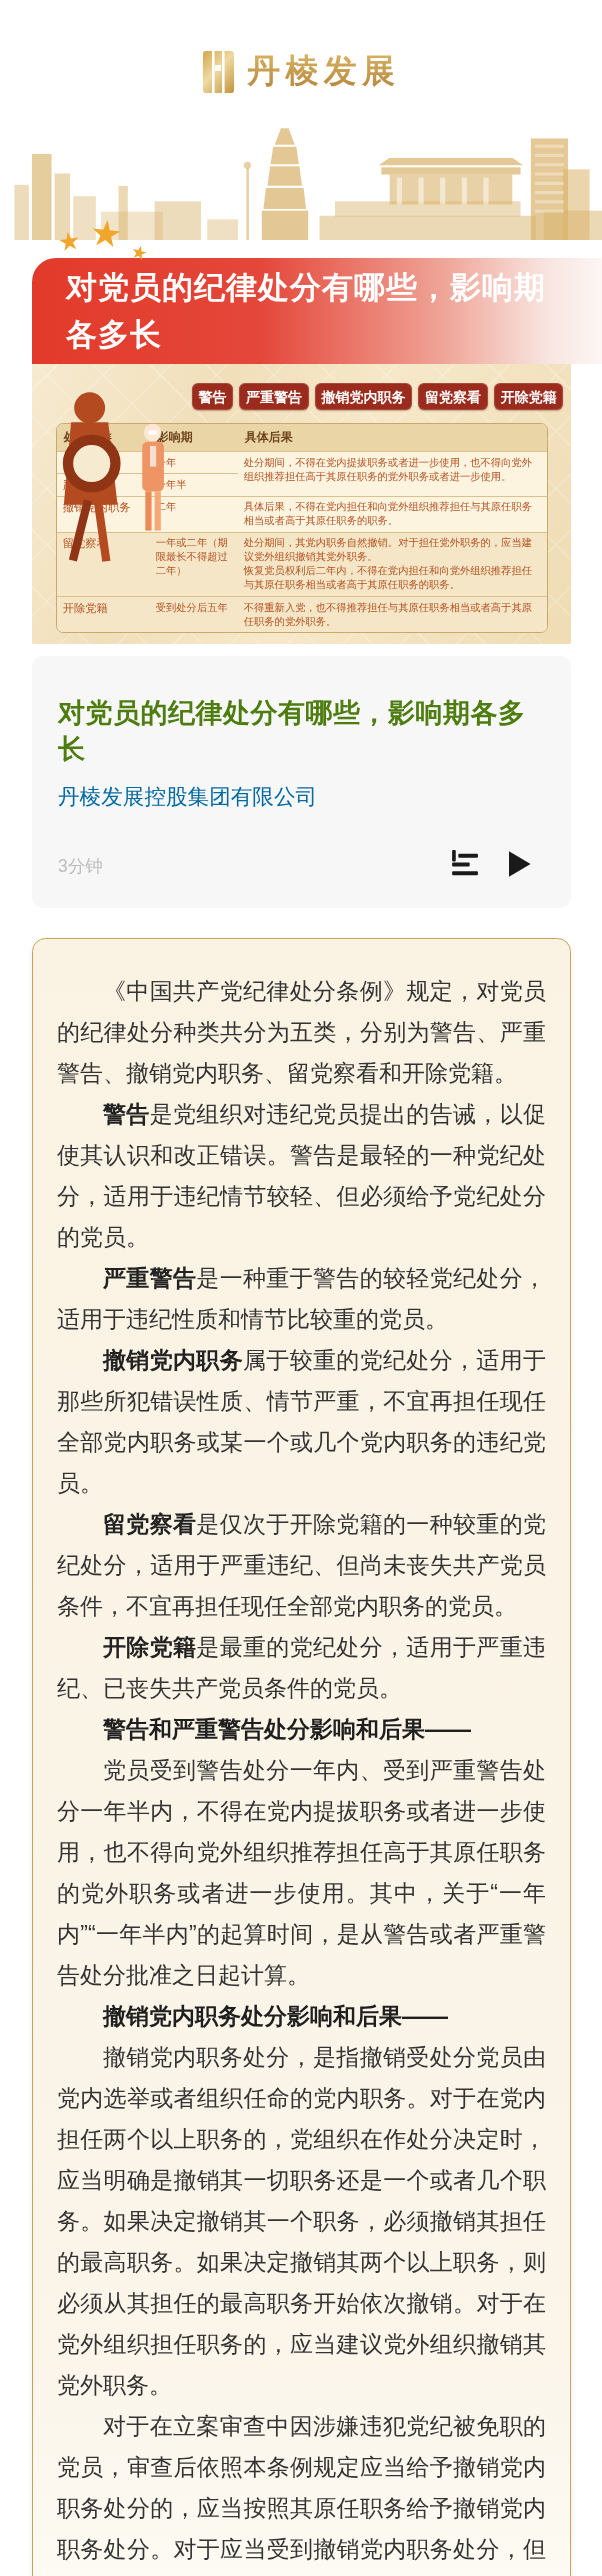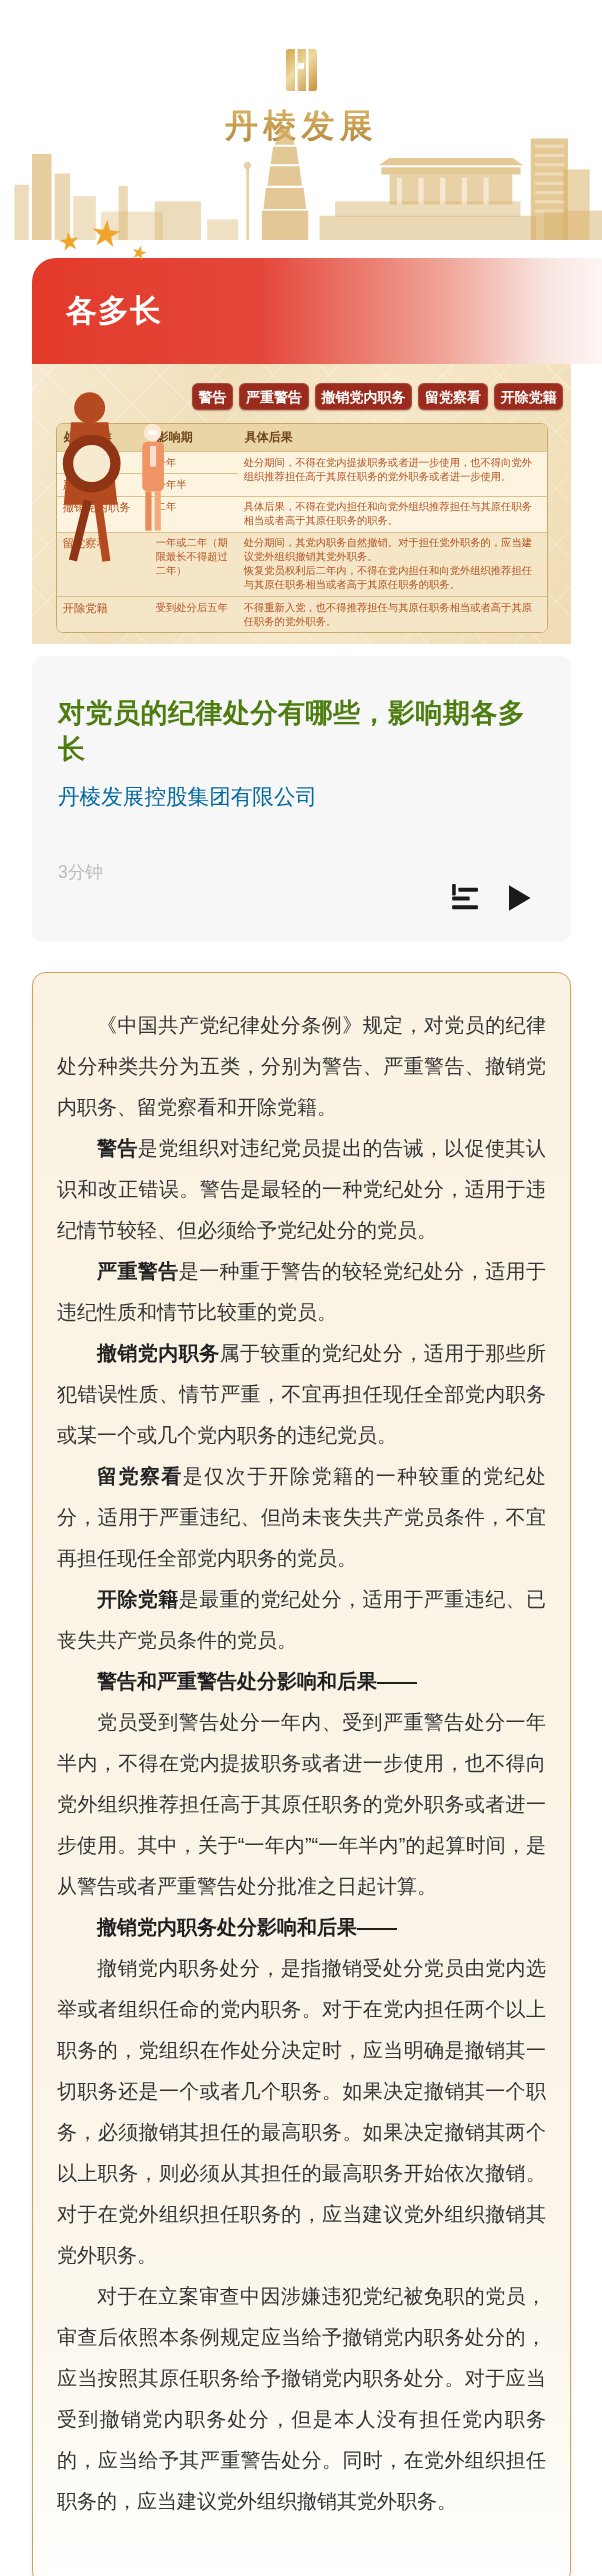--- a/index.html
+++ b/index.html
@@ -1,21 +1,21 @@
 <!DOCTYPE html>
 <html style="font-size:8.2px"><head>
 <meta charset="utf-8">
 <style>
   html,body{margin:0;padding:0;background:#ffffff;}
   body{font-family:"Liberation Sans", sans-serif; width:603px;}
   .page{position:relative;width:603px;background:#fff;overflow:hidden;}
 
   
   .hero{height:240px;position:relative;}
-  .logo-row{display:flex;justify-content:center;align-items:center;gap:13.4px;padding-top:49px;flex-direction:column;}
+  .logo-row{display:flex;justify-content:center;align-items:center;gap:13.4px;padding-top:49px;}
   .logo-mark{width:31px;height:42px;border-radius:3.1px;
     background:
       linear-gradient(#fff,#fff) 8.8px 0/2.6px 100% no-repeat,
       linear-gradient(#fff,#fff) 19.6px 0/2.6px 100% no-repeat,
       linear-gradient(#fff,#fff) 12.4px 14.4px/6.2px 6.2px no-repeat,
       linear-gradient(135deg,#d2a64a,#eedaa2 45%,#c3933c);}
   .logo-text{font-family:"Liberation Serif", serif;font-weight:bold;font-size:33px;letter-spacing:5.2px;
     background:linear-gradient(180deg,#dcb765,#b2823a);-webkit-background-clip:text;background-clip:text;color:transparent;}
   .logo-sub{margin-top:8.2px;text-align:center;color:#c7a258;font-size:11.3px;letter-spacing:3.6px;font-family:"Liberation Serif", serif;}
   .skyline{position:absolute;left:0;bottom:0;width:603px;height:116px;}
@@ -51,29 +51,29 @@
   .ig-table td{color:#b35222;font-size:10.3px;line-height:14px;padding:3.6px 6.2px;vertical-align:top;
     border-top:1px solid #ddc18d;white-space:pre-line;}
   .ig-table td.tcol{font-size:11.3px;}
   .ig-table tr.alt td{background:#f4e6c6;}
 
   
   .tcard{margin:11.3px 0 0 32px;width:539px;box-sizing:border-box;background:#f7f7f8;border-radius:11.3px;
     padding:39px 26px 30px 26px;}
   .tcard h1{margin:0;font-size:27px;color:#4d7c0f;font-weight:bold;letter-spacing:0.5px;}
   .tcard .src{margin-top:15.5px;font-size:21.6px;color:#0369a1;}
-  .meta-row{margin-top:49px;display:flex;align-items:flex-start;flex-direction:column;}
+  .meta-row{margin-top:39px;display:flex;align-items:flex-end;}
   .meta-row .dur{font-size:17.5px;color:#bcbcbe;}
   .meta-icons{margin-left:auto;display:flex;align-items:center;gap:30px;padding-right:14.4px;}
 
   
   .acard{margin:30px 0 0 32px;width:539px;box-sizing:border-box;border:1.5px solid #c9a254;border-radius:13.4px;
     background:linear-gradient(180deg,#faf3e3 0%,#fbf5ea 78%,#fdfbf4 92%,#ffffff 100%);
     padding:32px 24px 62px 24px;box-shadow:0 5.2px 7.2px rgba(0,0,0,.07);}
-  .acard p{margin:0;font-size:20px;line-height:41px;color:#333;text-indent:2em;text-align:justify;}
+  .acard p{margin:0;font-size:23px;line-height:41px;color:#333;text-indent:2em;text-align:justify;}
   .acard p.heading{font-weight:bold;color:#1f1f1f;}
   .acard b{font-weight:bold;color:#222;}
 </style>
 </head>
 <body>
 
 <div class="page">
 
   <div class="hero">
     <div class="logo-row">
@@ -126,20 +126,21 @@
     </svg>
   </div>
 
   <div class="stars">
     <span class="star s1">★</span>
     <span class="star s2">★</span>
     <span class="star s3">★</span>
   </div>
 
   <div class="banner">
+    <div>对党员的纪律处分有哪些，影响期</div>
     <div>各多长</div>
   </div>
 
   <div class="ig">
     <svg class="ig-illu" width="155" height="196" viewBox="0 0 300 380">
       <g fill="none">
         <circle cx="96" cy="52" r="30" fill="#b44a20"></circle>
         <path d="M60 80 L132 80 L150 240 L46 240 Z" fill="#b44a20"></path>
         <circle cx="100" cy="160" r="46" stroke="#8f3414" stroke-width="20" fill="#f6ead0"></circle>
         <rect x="70" y="230" width="16" height="120" fill="#8f3414" transform="rotate(14 78 290)"></rect>

